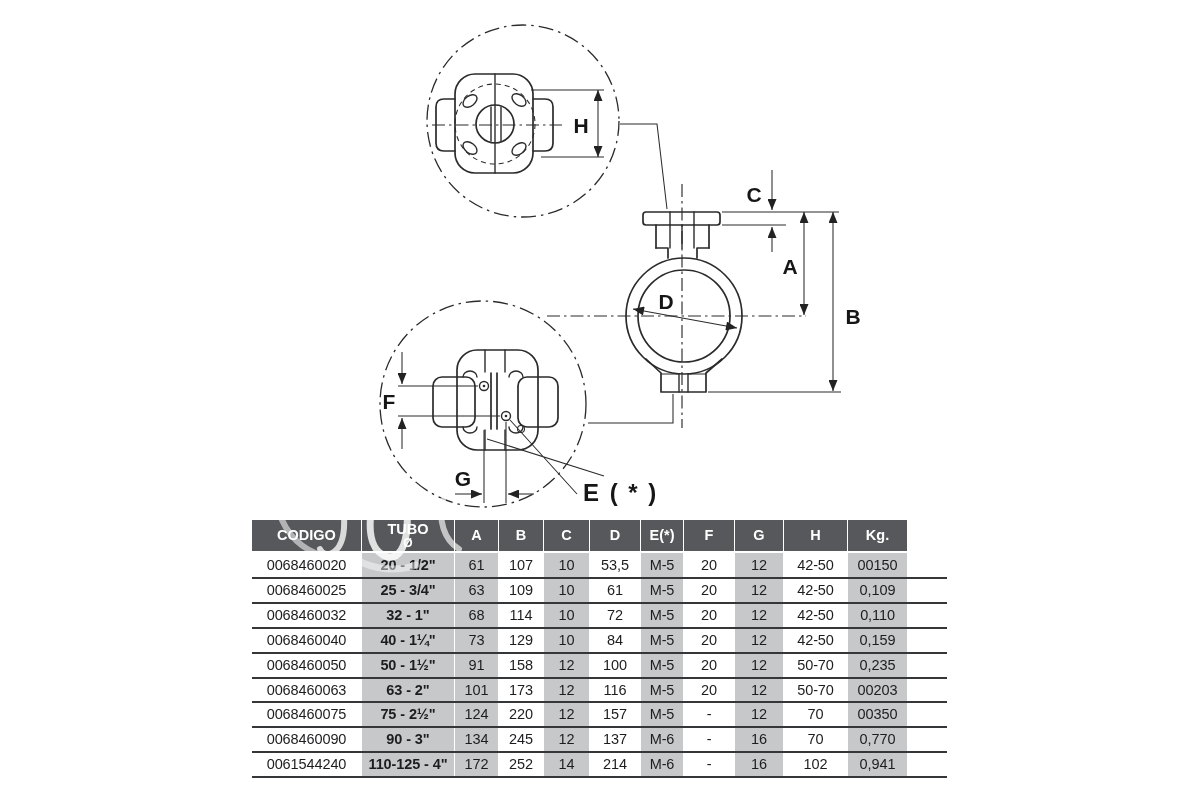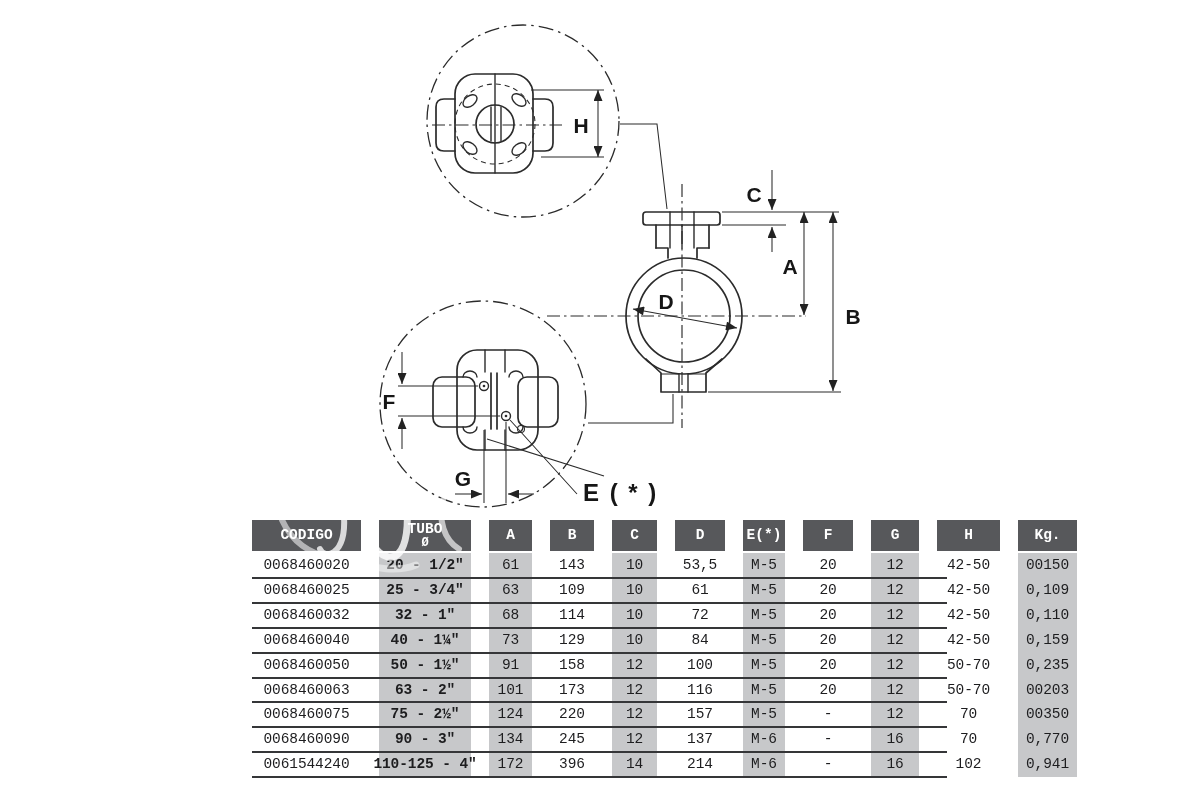--- a/index.html
+++ b/index.html
@@ -11,21 +11,21 @@
   .ol2  {fill:none;stroke:#2b2b2b;stroke-width:1.4;stroke-linecap:round;}
   .thin {fill:none;stroke:#2b2b2b;stroke-width:1.05;}
   .cl   {fill:none;stroke:#2b2b2b;stroke-width:1.15;stroke-dasharray:13 4 2.5 4;}
   .detail{fill:none;stroke:#2b2b2b;stroke-width:1.3;stroke-dasharray:15 5 2.5 5;}
   .dash {fill:none;stroke:#2b2b2b;stroke-width:1.05;stroke-dasharray:5 4;}
   .dim-label{font-family:"Liberation Sans",sans-serif;font-weight:700;font-size:21px;fill:#161616;}
   .dim-label-lg{font-family:"Liberation Sans",sans-serif;font-weight:700;font-size:24px;fill:#161616;letter-spacing:2px;}
   
   .spec-table{position:absolute;left:252px;top:520px;width:695px;height:259px;
       display:grid;grid-template-columns:109px 92px 43px 44px 45px 50px 42px 50px 48px 63px 59px;
-      grid-template-rows:33px repeat(9,24.85px);column-gap:18px;font-family:Liberation Mono, monospace;}
+      grid-template-rows:33px repeat(9,24.85px);column-gap:1px;}
   .th{background:var(--header-bg,#57585b);color:var(--header-text,#fff);font-weight:700;font-size:14.5px;
       display:flex;flex-direction:column;align-items:center;justify-content:center;line-height:1.02;
       border-bottom:2px solid #fff;}
   .th .sub{font-size:12px;font-weight:700;}
   .td{display:flex;align-items:center;justify-content:center;font-size:14.5px;color:var(--cell-text,#1d1d1f);
       letter-spacing:-0.1px;white-space:nowrap;}
   .td.shaded{background:var(--shaded-bg,#c7c8ca);}
   .td.size{font-weight:700;}
   .sep{position:absolute;left:0;width:100%;height:2px;background:var(--sep,#353638);}
   .wm{pointer-events:none;}
@@ -156,21 +156,21 @@
     <div class="sep" style="top:107px"></div>
     <div class="sep" style="top:132px"></div>
     <div class="sep" style="top:157px"></div>
     <div class="sep" style="top:181px"></div>
     <div class="sep" style="top:206px"></div>
     <div class="sep" style="top:231px"></div>
     <div class="sep" style="top:256px"></div>
   <div class="td">0068460020</div>
       <div class="td shaded size">20 - 1/2"</div>
       <div class="td shaded">61</div>
-      <div class="td">143</div>
+      <div class="td">107</div>
       <div class="td shaded">10</div>
       <div class="td">53,5</div>
       <div class="td shaded">M-5</div>
       <div class="td">20</div>
       <div class="td shaded">12</div>
       <div class="td">42-50</div>
       <div class="td shaded">00150</div>
       <div class="td">0068460025</div>
       <div class="td shaded size">25 - 3/4"</div>
       <div class="td shaded">63</div>
@@ -244,21 +244,21 @@
       <div class="td shaded">12</div>
       <div class="td">137</div>
       <div class="td shaded">M-6</div>
       <div class="td">-</div>
       <div class="td shaded">16</div>
       <div class="td">70</div>
       <div class="td shaded">0,770</div>
       <div class="td">0061544240</div>
       <div class="td shaded size">110-125 - 4"</div>
       <div class="td shaded">172</div>
-      <div class="td">396</div>
+      <div class="td">252</div>
       <div class="td shaded">14</div>
       <div class="td">214</div>
       <div class="td shaded">M-6</div>
       <div class="td">-</div>
       <div class="td shaded">16</div>
       <div class="td">102</div>
       <div class="td shaded">0,941</div>
     </div>
 
   <svg class="wm" width="1200" height="800" viewBox="0 0 1200 800">

